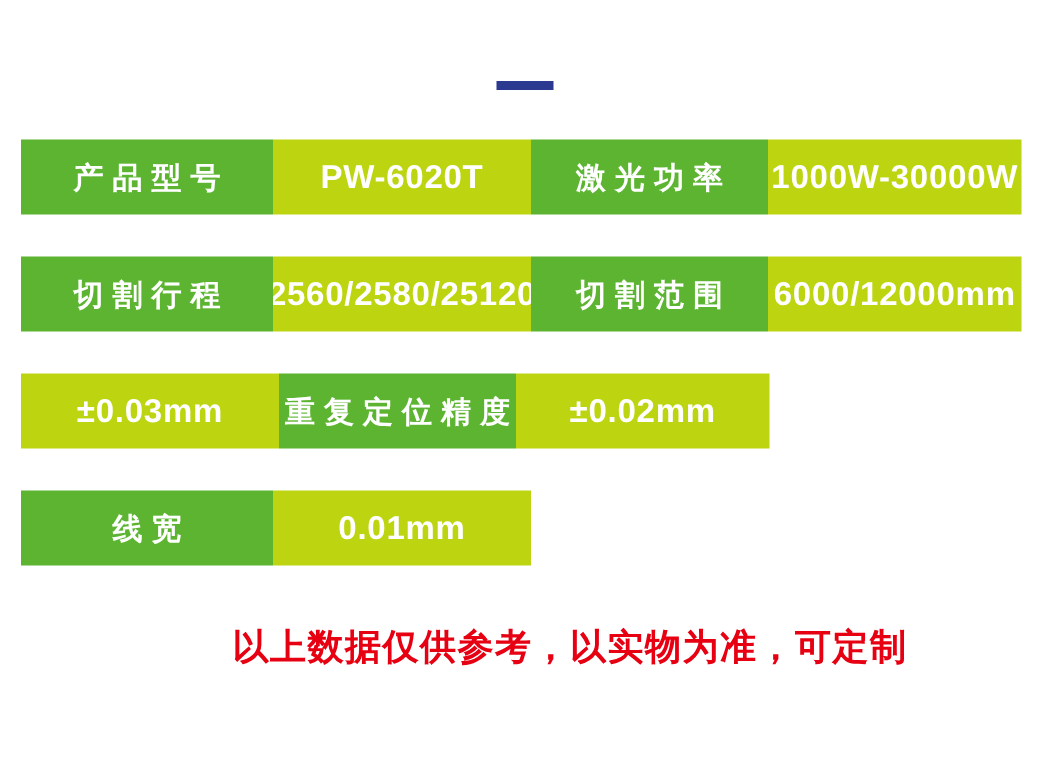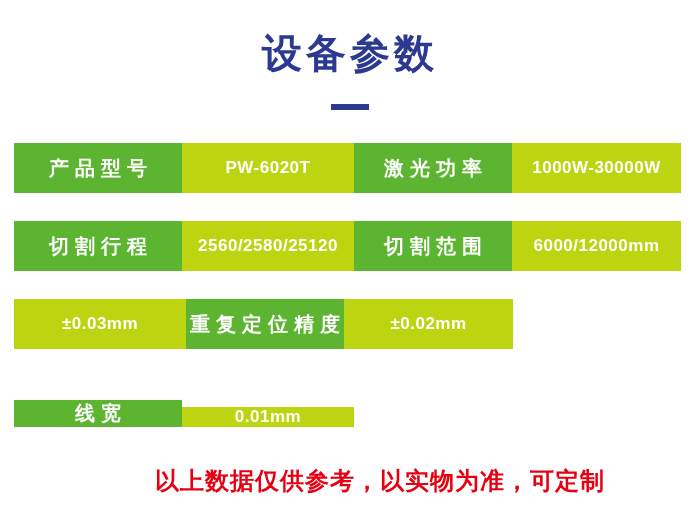--- a/index.html
+++ b/index.html
@@ -32,39 +32,39 @@
     margin: 26px auto 0 auto;
   }
   .spec-table {
     margin: 33px 14px 0 14px;
   }
   .spec-row {
     display: flex;
     height: 50px;
     margin-bottom: 28px;
   }
-  .spec-row:last-child { margin-bottom: 0; align-items: flex-end; }
+  .spec-row:last-child { margin-bottom: 0; }
   .cell {
     display: flex;
     align-items: center;
     justify-content: center;
     color: var(--cell-text, #ffffff);
     font-weight: bold;
     white-space: nowrap;
     overflow: hidden;
   }
   .cell.label {
     background: var(--label-green, #5cb431);
     font-size: 20px;
     letter-spacing: 6px;
     text-indent: 6px;
   }
   .cell.value {
     background: var(--value-green, #bdd511);
-    font-size: 17px;
+    font-size: 22px;
     letter-spacing: 0.5px;
   }
   .c1 { width: 168px; }
   .c2 { width: 172px; }
   .c3 { width: 158px; }
   .c4 { width: 169px; }
   .footer-note {
     margin-top: 38px;
     text-align: center;
     transform: translateX(30px);
@@ -72,21 +72,20 @@
     font-weight: bold;
     color: var(--footer-red, #e60012);
     letter-spacing: 1px;
   }
 </style>
 </head>
 <body>
 
 <div class="page">
 
-  <h1 class="title">设备参数</h1>
 
   <div class="divider"></div>
 
   <div class="spec-table">
 
     <div class="spec-row">
       <div class="cell label c1">产品型号</div>
       <div class="cell value c2">PW-6020T</div>
       <div class="cell label c3">激光功率</div>
       <div class="cell value c4">1000W-30000W</div>

